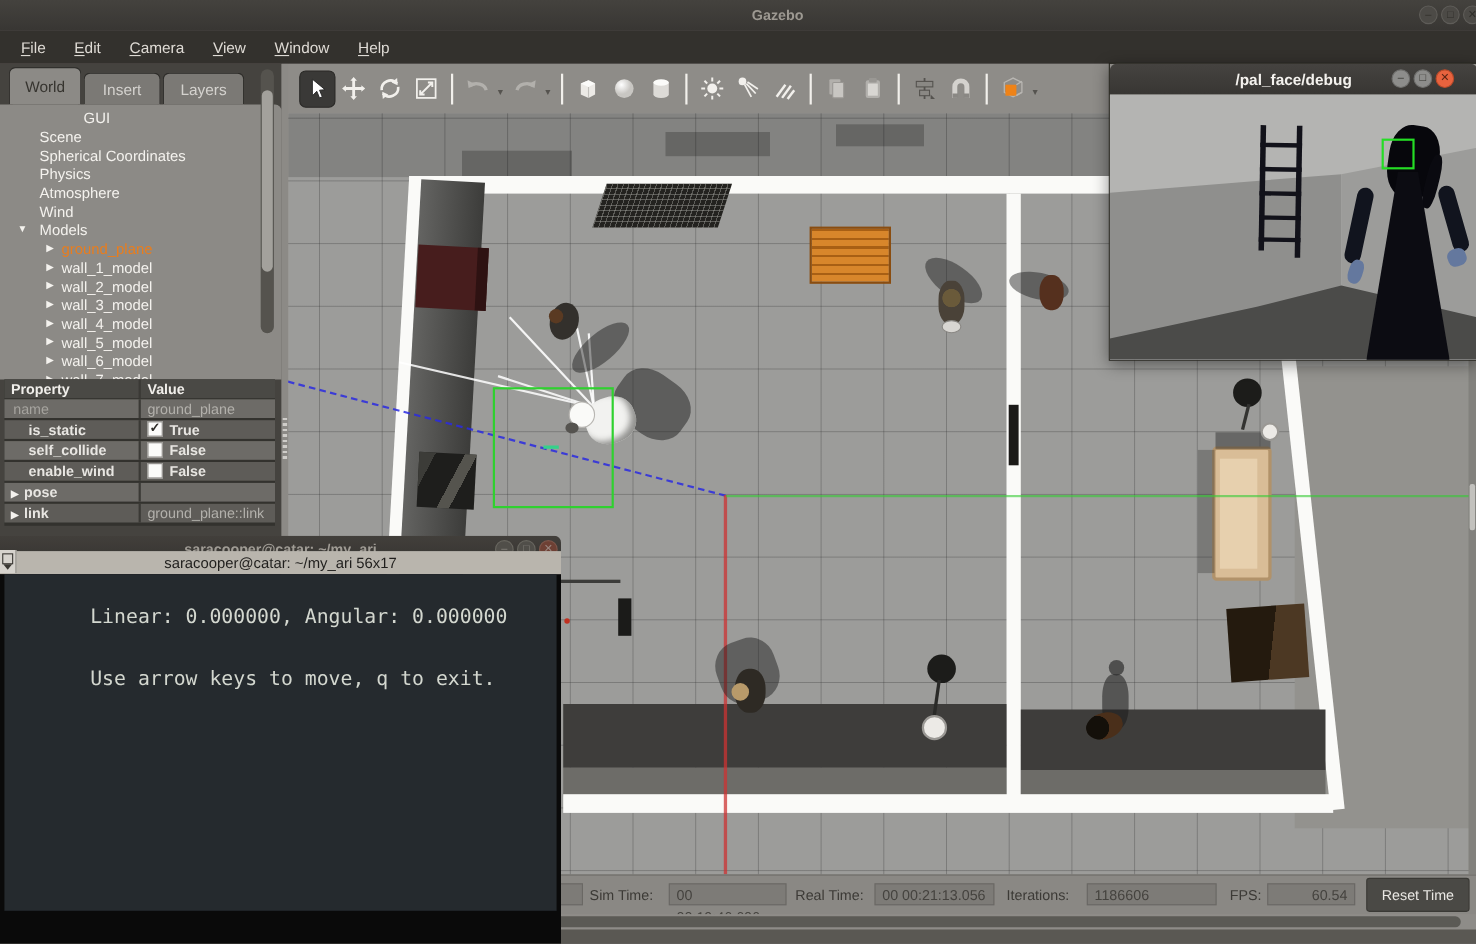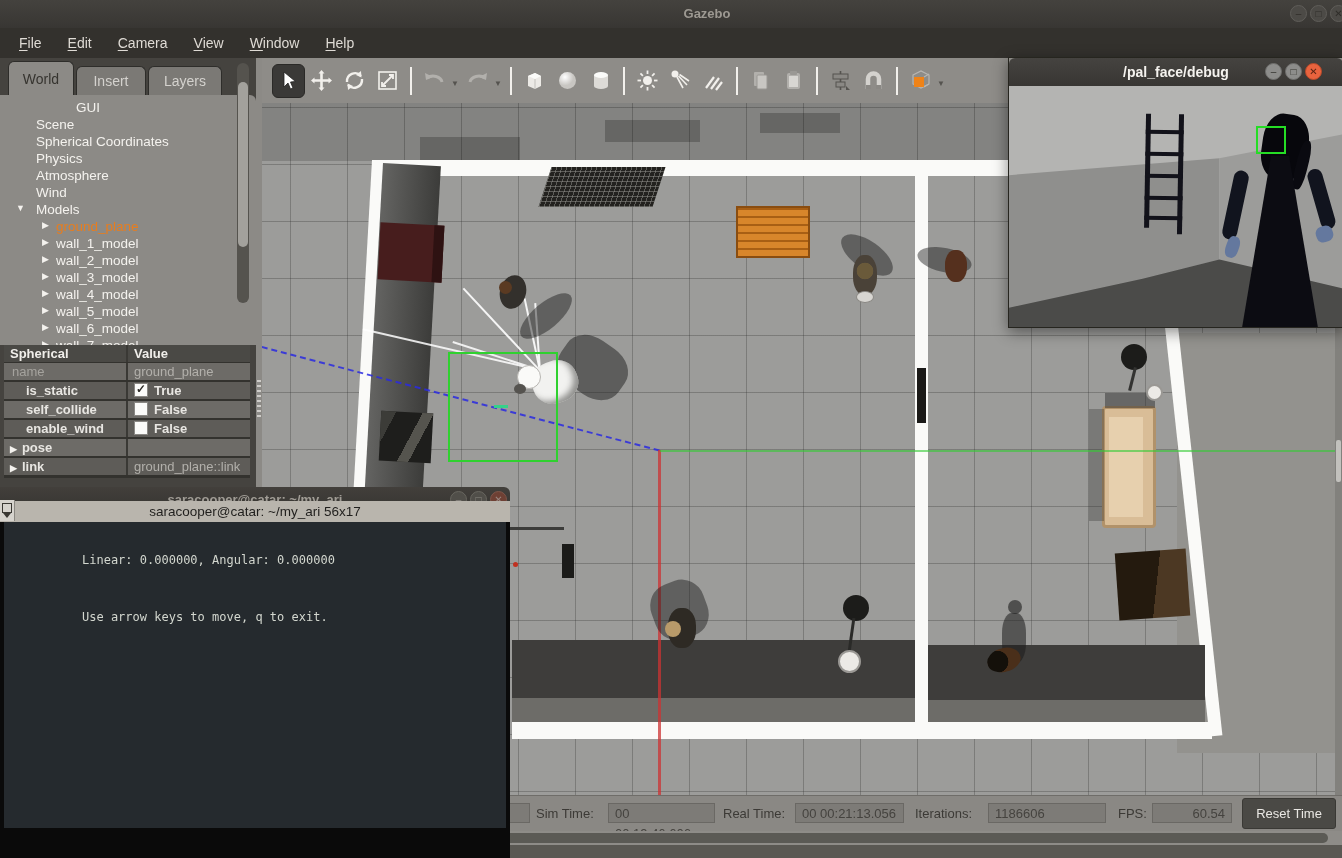--- a/index.html
+++ b/index.html
@@ -123,21 +123,21 @@
     background:linear-gradient(#423f3b,#363431);border-radius:0 6px 0 0;
     border-bottom:1px solid #262522;}
   #term-title .title{width:100%;text-align:center;line-height:25px;font-size:13px;
     font-weight:bold;color:#a09c95;}
   #term-size{left:0;top:26px;width:510px;height:21px;background:#b9b5ad;
     text-align:center;line-height:21px;font-size:13.5px;color:#201f1d;}
   #term-body{left:0;top:47px;width:510px;height:353px;background:#0a0a0a;
     box-sizing:border-box;padding:0 4px;}
   #term-screen{position:relative;width:502px;height:306px;background:#252a2e;
     padding-top:29px;padding-left:78px;box-sizing:border-box;}
-  .tline{font-family:"DejaVu Sans Mono",monospace;font-size:12px;line-height:19px;
+  .tline{font-family:"DejaVu Sans Mono",monospace;font-size:18px;line-height:19px;
     color:#d3d7cf;white-space:pre;}
   #kbd-widget{left:0;top:500px;width:14px;height:21px;background:#d6d3cd;
     border-right:1px solid #8a8781;z-index:51;}
 </style>
 </head>
 <body>
 
 <div id="app">
 
   <div class="abs" id="titlebar">
@@ -215,21 +215,21 @@
         </div>
         <div class="trow clipped" style="top: 243px;">
           <span class="arr" style="left: 42px;">▶</span>
           <span class="lbl" style="left: 56px;">wall_7_model</span>
         </div>
       </div>
     <div class="abs" id="tree-scroll"></div>
     <div class="abs" id="tree-thumb"></div>
     <div class="abs" id="proptable">
       <div class="prow phead" style="top:0;">
-        <div class="pcell pname">Spherical</div>
+        <div class="pcell pname">Property</div>
         <div class="pcell pval">Value</div>
       </div>
       <div id="prop-rows">
           <div class="prow pbody dim" style="top: 18px;">
             <div class="pcell pname" style="padding-left: 8px;">name</div>
             <div class="pcell pval"><span class="val-dim">ground_plane</span></div>
           </div>
           <div class="prow pbody darker" style="top: 37px;">
             <div class="pcell pname" style="padding-left: 22px;">is_static</div>
             <div class="pcell pval"><span class="cbx checked"></span><span>True</span></div>

